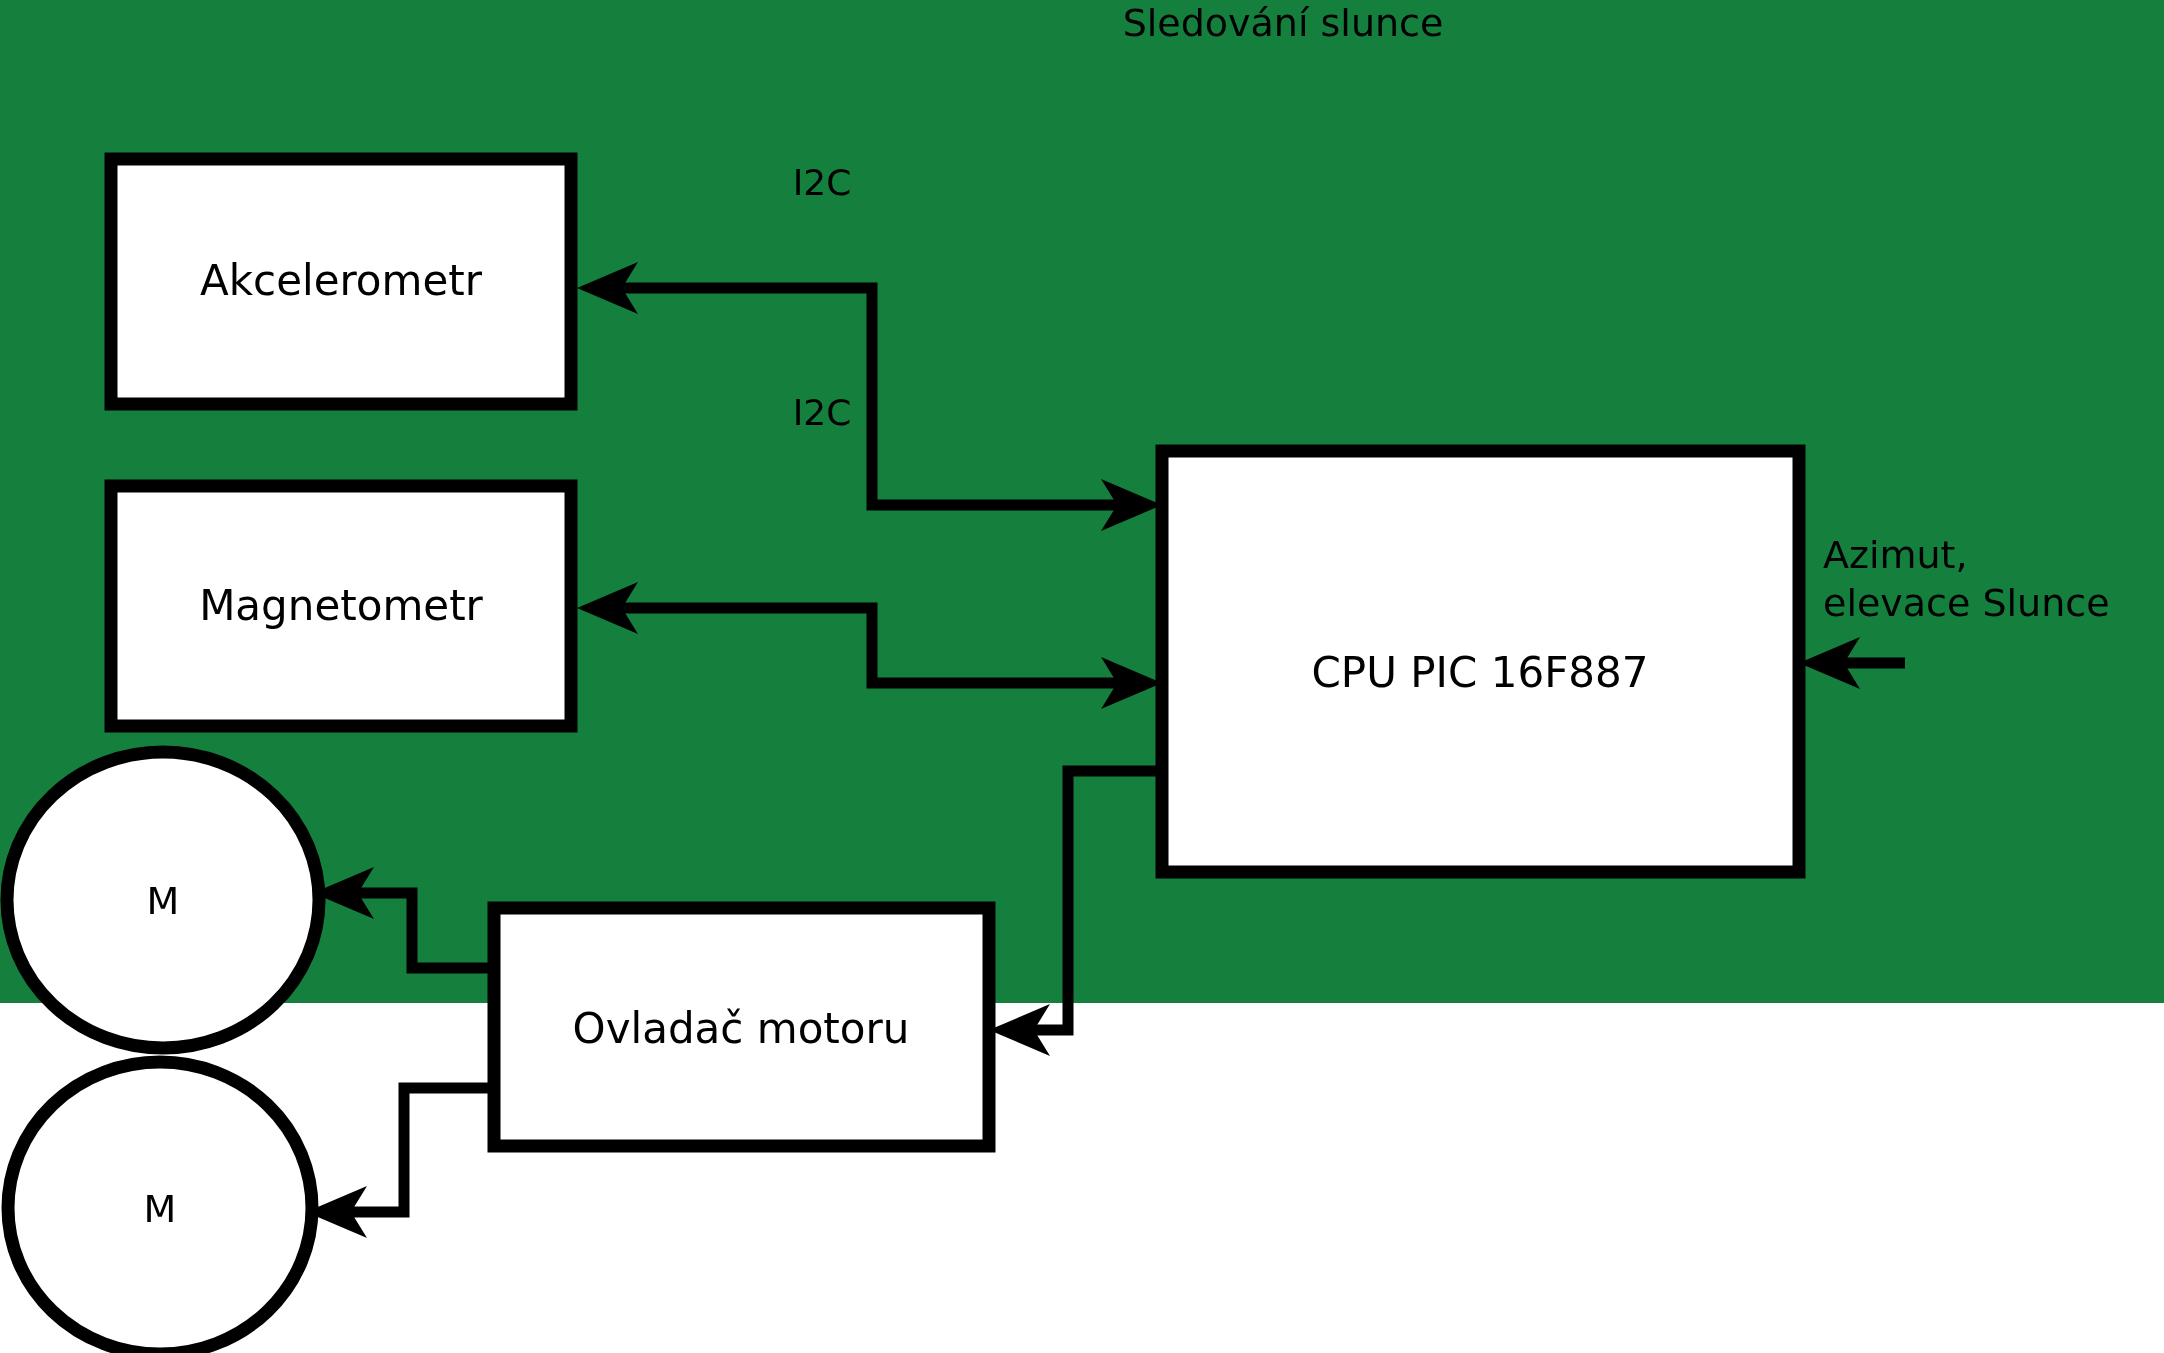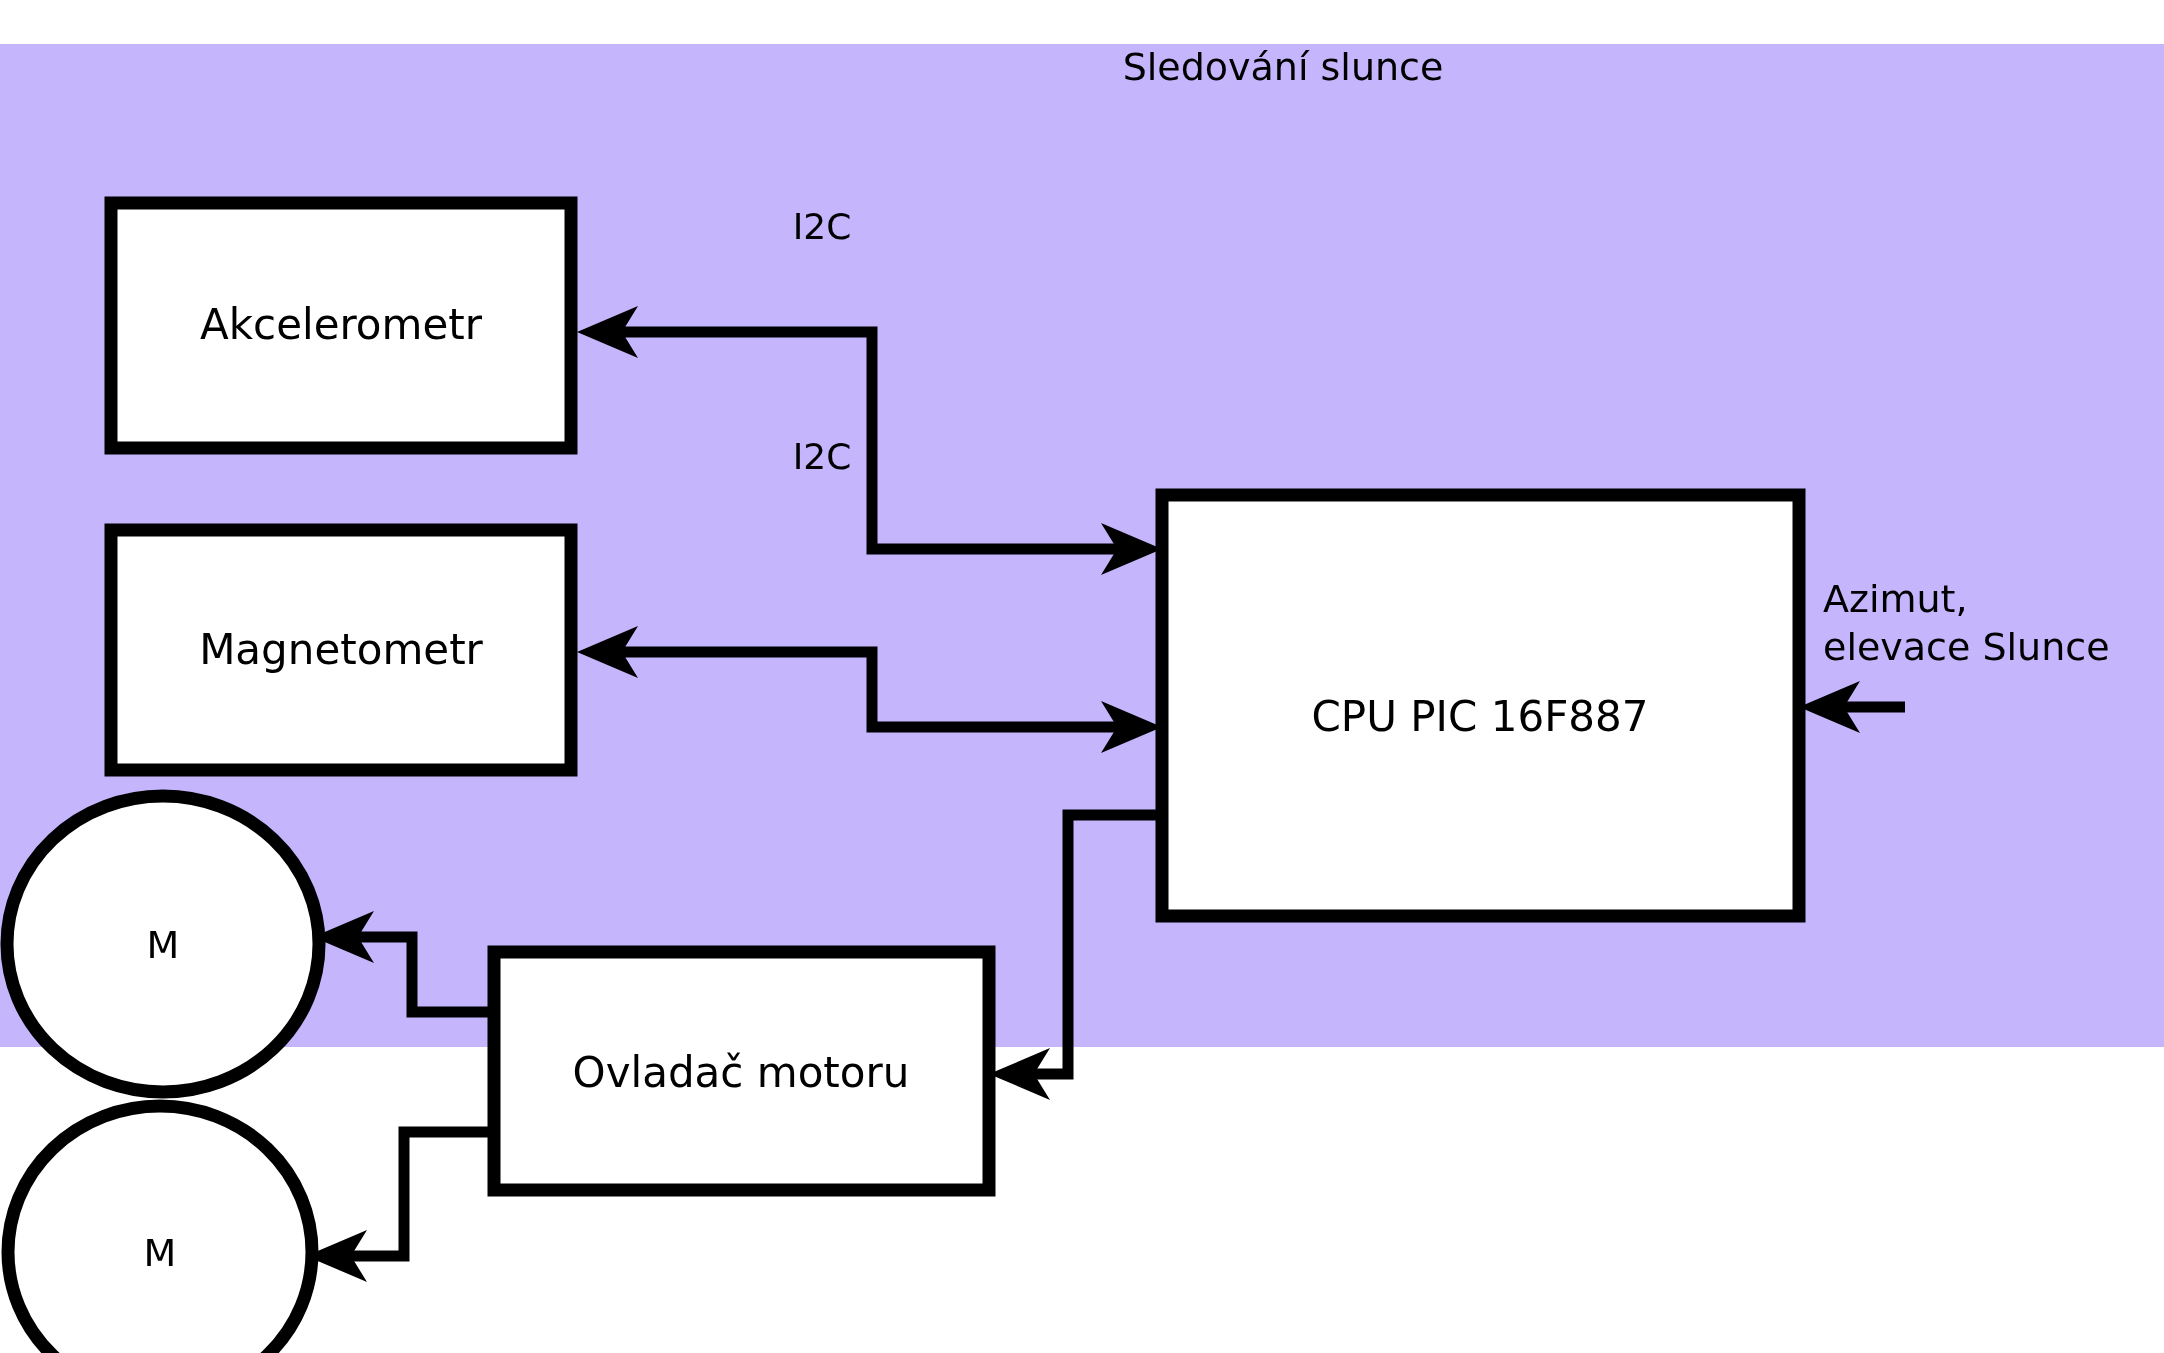--- a/index.html
+++ b/index.html
@@ -10,22 +10,21 @@
   body {
     width: 2164px;
     height: 1353px;
     overflow: hidden;
     font-family: "DejaVu Sans", sans-serif;
   }
   #diagram-root {
     position: relative;
     width: 2164px;
     height: 1003px;
-    background: #c4b5fd;
-    margin-top: 44px;
+    background: #15803d;
   }
   svg#diagram-svg {
     display: block;
     width: 2164px;
     height: 1353px;
   }
   .blk-rect {
     fill: #ffffff;
     stroke: #000000;
     stroke-width: 13;

